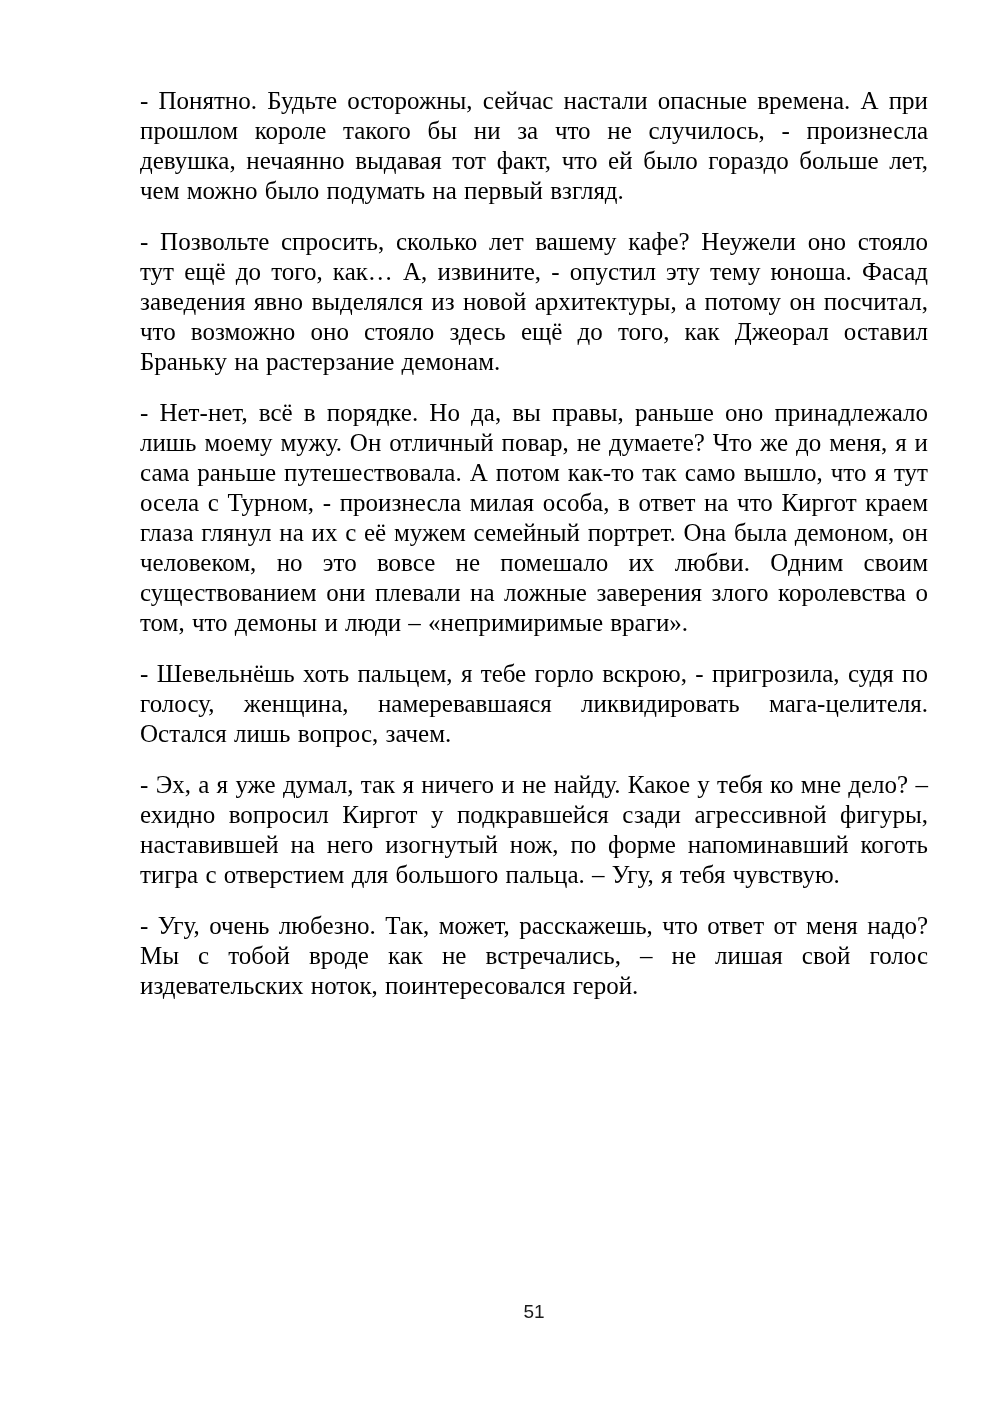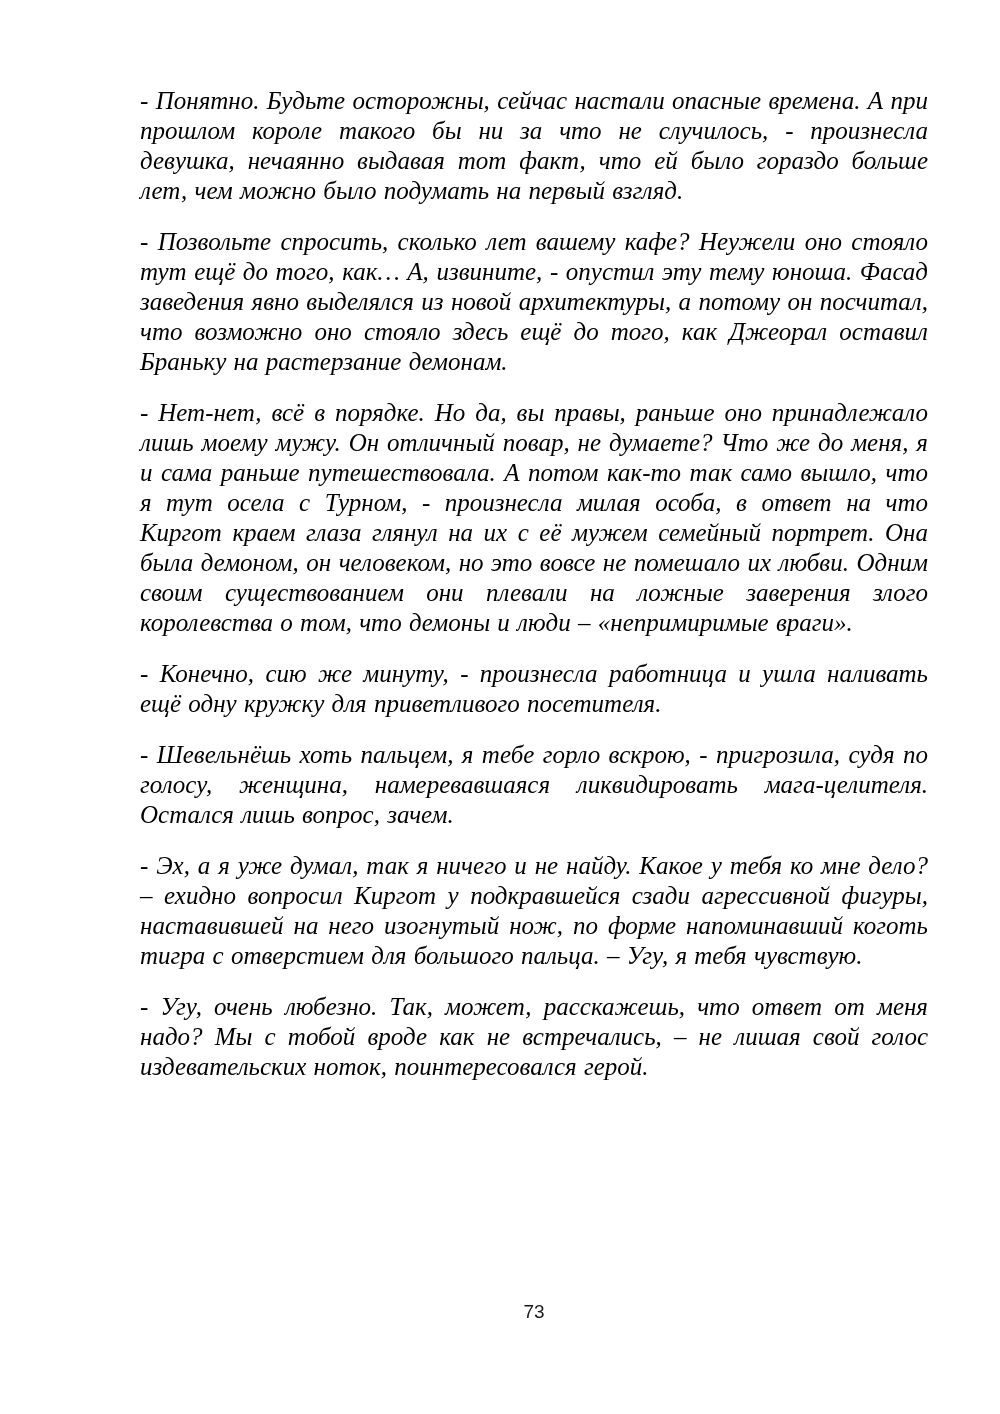--- a/index.html
+++ b/index.html
@@ -22,40 +22,38 @@
   }
   .para {
     font-family: "Liberation Serif", "DejaVu Serif", serif;
     font-size: 25px;
     line-height: 30px;
     color: #000000;
     text-align: justify;
     text-align-last: left;
     margin: 0 0 21px 0;
     word-spacing: 1px;
-    font-style: italic;
   }
   .page-number {
     position: absolute;
     left: 140px;
     width: 788px;
     top: 1301px;
     text-align: center;
     font-family: "Liberation Sans", "DejaVu Sans", sans-serif;
     font-size: 19px;
     color: #1a1a1a;
   }
 </style>
 </head>
 <body>
 
 <div class="page">
   <div class="content">
     <p class="para">- Понятно. Будьте осторожны, сейчас настали опасные времена. А при прошлом короле такого бы ни за что не случилось, - произнесла девушка, нечаянно выдавая тот факт, что ей было гораздо больше лет, чем можно было подумать на первый взгляд.</p>
     <p class="para">- Позвольте спросить, сколько лет вашему кафе? Неужели оно стояло тут ещё до того, как… А, извините, - опустил эту тему юноша. Фасад заведения явно выделялся из новой архитектуры, а потому он посчитал, что возможно оно стояло здесь ещё до того, как Джеорал оставил Браньку на растерзание демонам.</p>
     <p class="para">- Нет-нет, всё в порядке. Но да, вы правы, раньше оно принадлежало лишь моему мужу. Он отличный повар, не думаете? Что же до меня, я и сама раньше путешествовала. А потом как-то так само вышло, что я тут осела с Турном, - произнесла милая особа, в ответ на что Киргот краем глаза глянул на их с её мужем семейный портрет. Она была демоном, он человеком, но это вовсе не помешало их любви. Одним своим существованием они плевали на ложные заверения злого королевства о том, что демоны и люди – «непримиримые враги».</p>
-    <p class="para">- Конечно, сию же минуту, - произнесла работница и ушла наливать ещё одну кружку для приветливого посетителя.</p>
     <p class="para">- Шевельнёшь хоть пальцем, я тебе горло вскрою, - пригрозила, судя по голосу, женщина, намеревавшаяся ликвидировать мага-целителя. Остался лишь вопрос, зачем.</p>
     <p class="para">- Эх, а я уже думал, так я ничего и не найду. Какое у тебя ко мне дело? – ехидно вопросил Киргот у подкравшейся сзади агрессивной фигуры, наставившей на него изогнутый нож, по форме напоминавший коготь тигра с отверстием для большого пальца. – Угу, я тебя чувствую.</p>
     <p class="para">- Угу, очень любезно. Так, может, расскажешь, что ответ от меня надо? Мы с тобой вроде как не встречались, – не лишая свой голос издевательских ноток, поинтересовался герой.</p>
   </div>
-  <div class="page-number">73</div>
+  <div class="page-number">51</div>
 </div>
 
 </body></html>

